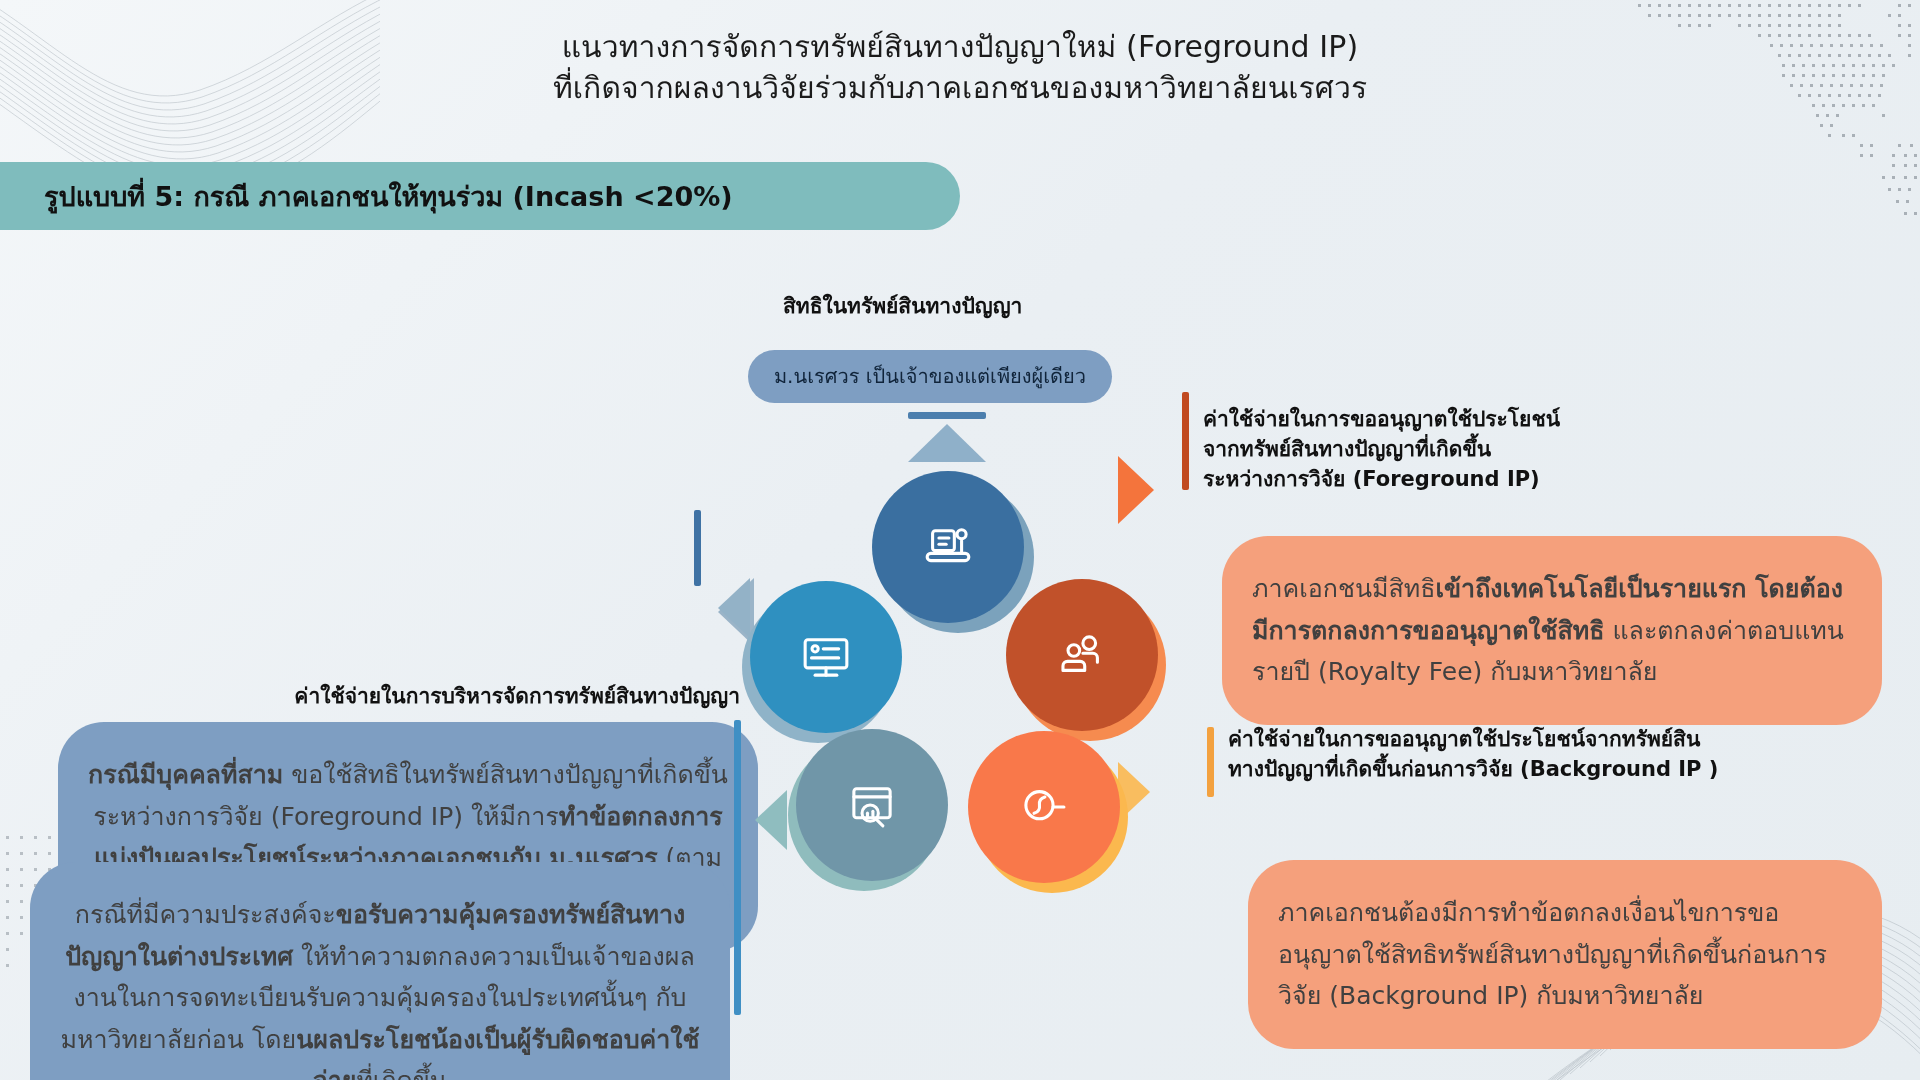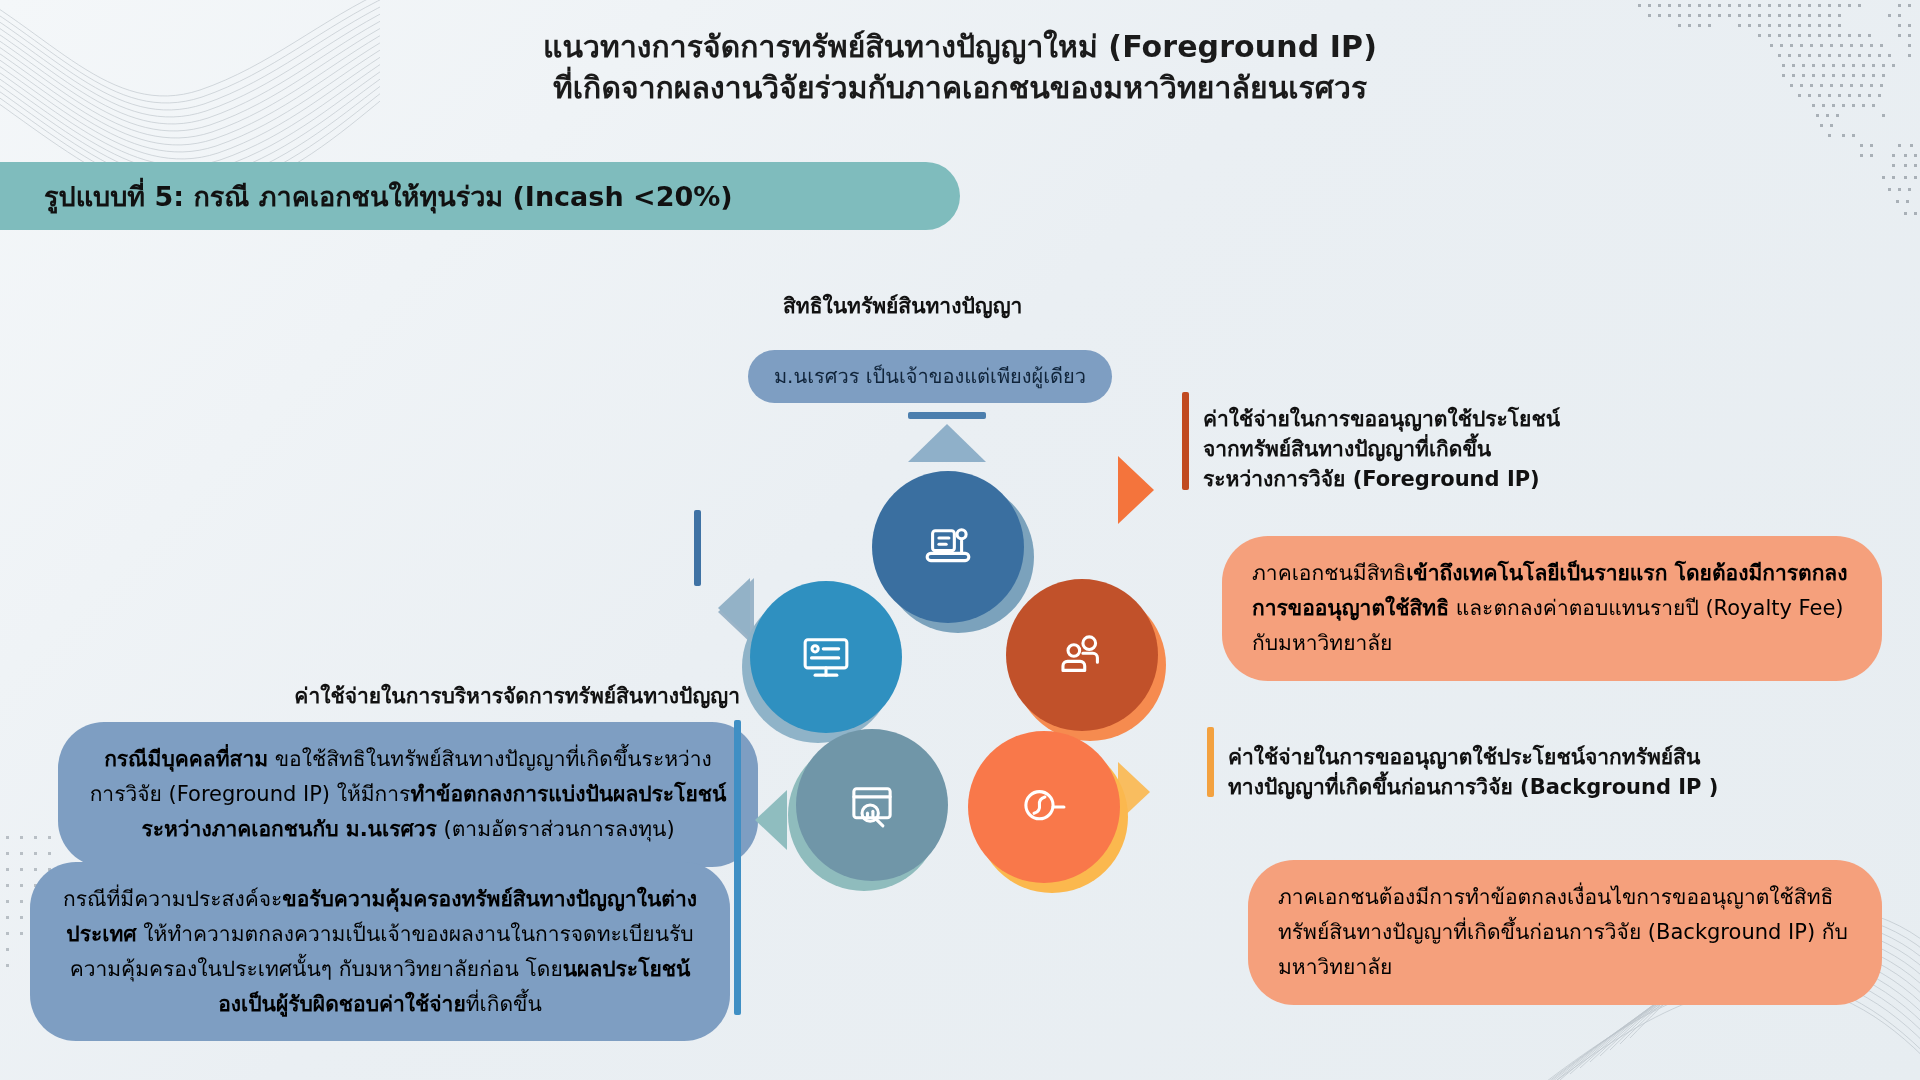--- a/index.html
+++ b/index.html
@@ -22,21 +22,21 @@
   #deco-wave-br { bottom: -40px; right: -30px; width: 460px; height: 260px; opacity: .55; }
   #deco-dots-tr { top: 0; right: 0; width: 300px; height: 230px; opacity: .45; }
   #deco-dots-bl { bottom: 90px; left: 0; width: 130px; height: 160px; opacity: .40; }
 
   
   #title-block {
     position: absolute; top: 26px; left: 0; width: 1920px;
     text-align: center;
   }
   #title-block .tline {
-    font-size: 30px; font-weight: 700; color: #1b1b1b; line-height: 1.38;
+    font-size: 30px; font-weight: 400; color: #1b1b1b; line-height: 1.38;
     letter-spacing: .1px;
   }
 
   
   #banner {
     position: absolute; top: 162px; left: 0;
     width: 960px; height: 68px;
     background: #7fbcbd;
     border-top-right-radius: 34px;
     border-bottom-right-radius: 34px;
@@ -55,23 +55,23 @@
     border-radius: 999px;
     display: inline-block;
     line-height: 1.45;
   }
   .pill-blue {
     background: #7e9ec2; color: #10243a;
     font-size: 20px; padding: 12px 26px;
   }
   .body-box {
     border-radius: 46px;
-    font-size: 21px; line-height: 1.66;
-    color: #000000;
-    padding: 20px 30px;
+    font-size: 25px; line-height: 1.66;
+    color: #404040;
+    padding: 32px 30px;
   }
   .box-blue { background: #7e9ec2; }
   .box-orange { background: #f5a07c; }
   b { font-weight: 700; }
 
   
   #top-center { position: absolute; top: 292px; left: 695px; width: 470px; text-align: center; }
   #top-center-head { text-align: left; padding-left: 88px; }
   #top-center-pill { margin-top: 28px; }
 
@@ -122,21 +122,21 @@
     width: 7px; height: 98px; background: #c14a20; border-radius: 2px;
   }
   #right-box-1 { position: absolute; top: 536px; left: 1222px; width: 660px; }
   #right-tri-1 {
     position: absolute; top: 456px; left: 1118px;
     width: 0; height: 0;
     border-top: 34px solid transparent; border-bottom: 34px solid transparent;
     border-left: 36px solid #f4743c;
   }
 
-  #right-head-2 { position: absolute; top: 725px; left: 1228px; width: 640px; margin-top: 18px; }
+  #right-head-2 { position: absolute; top: 725px; left: 1228px; width: 640px; }
   #right-rule-2 {
     position: absolute; top: 727px; left: 1207px;
     width: 7px; height: 70px; background: #f3a13f; border-radius: 2px;
   }
   #right-box-2 { position: absolute; top: 860px; left: 1248px; width: 634px; }
   #right-tri-2 {
     position: absolute; top: 762px; left: 1118px;
     width: 0; height: 0;
     border-top: 30px solid transparent; border-bottom: 30px solid transparent;
     border-left: 32px solid #f9bd5f;

